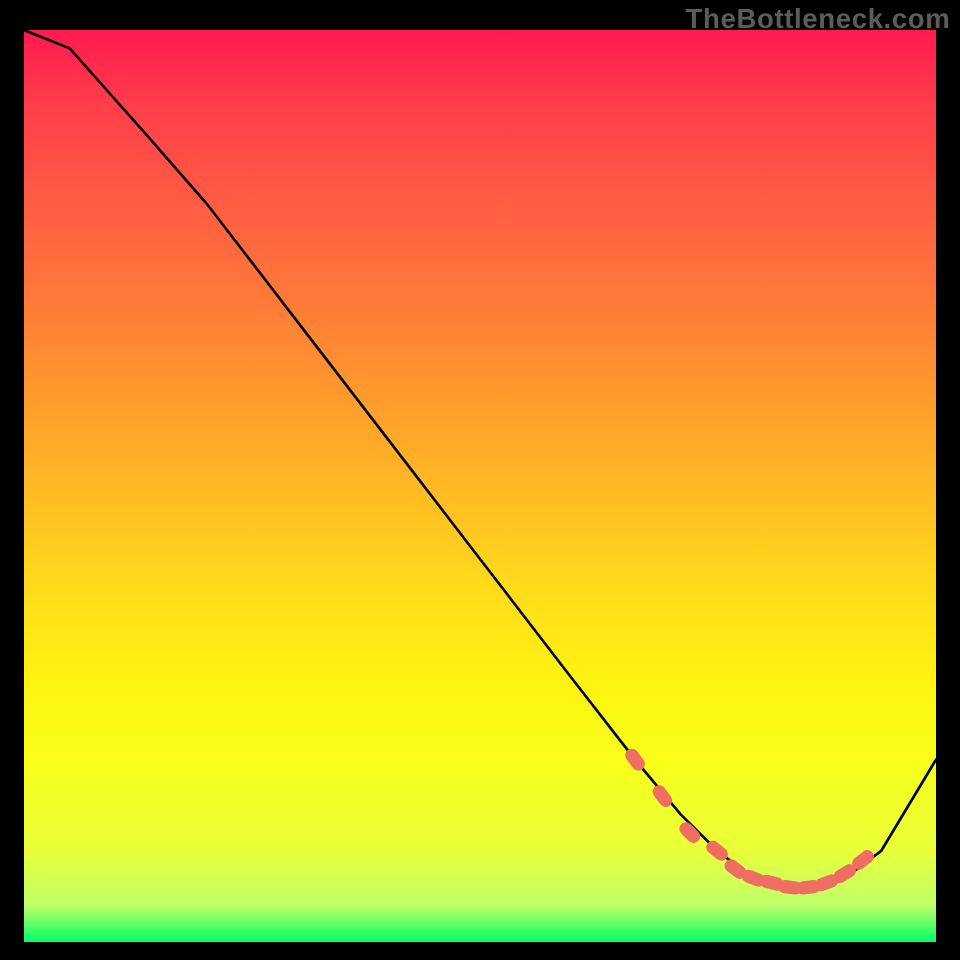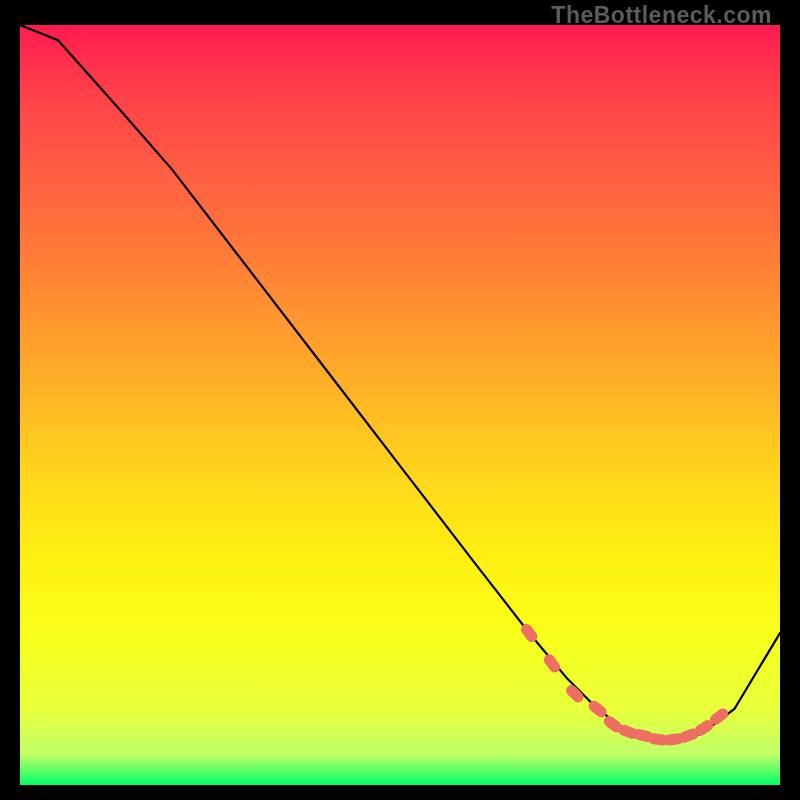--- a/index.html
+++ b/index.html
@@ -11,21 +11,21 @@
     overflow: hidden;
   }
   .container {
     position: relative;
     width: 800px;
     height: 800px;
   }
   .watermark {
     position: absolute;
     top: 2px;
-    right: 28px;
+    right: 8px;
     font-family: Arial, Helvetica, sans-serif;
     font-size: 23px;
     font-weight: 600;
     color: #5c5c5c;
     letter-spacing: 0.5px;
     z-index: 20;
   }
   .plot-area {
     position: absolute;
     left: 20px;

